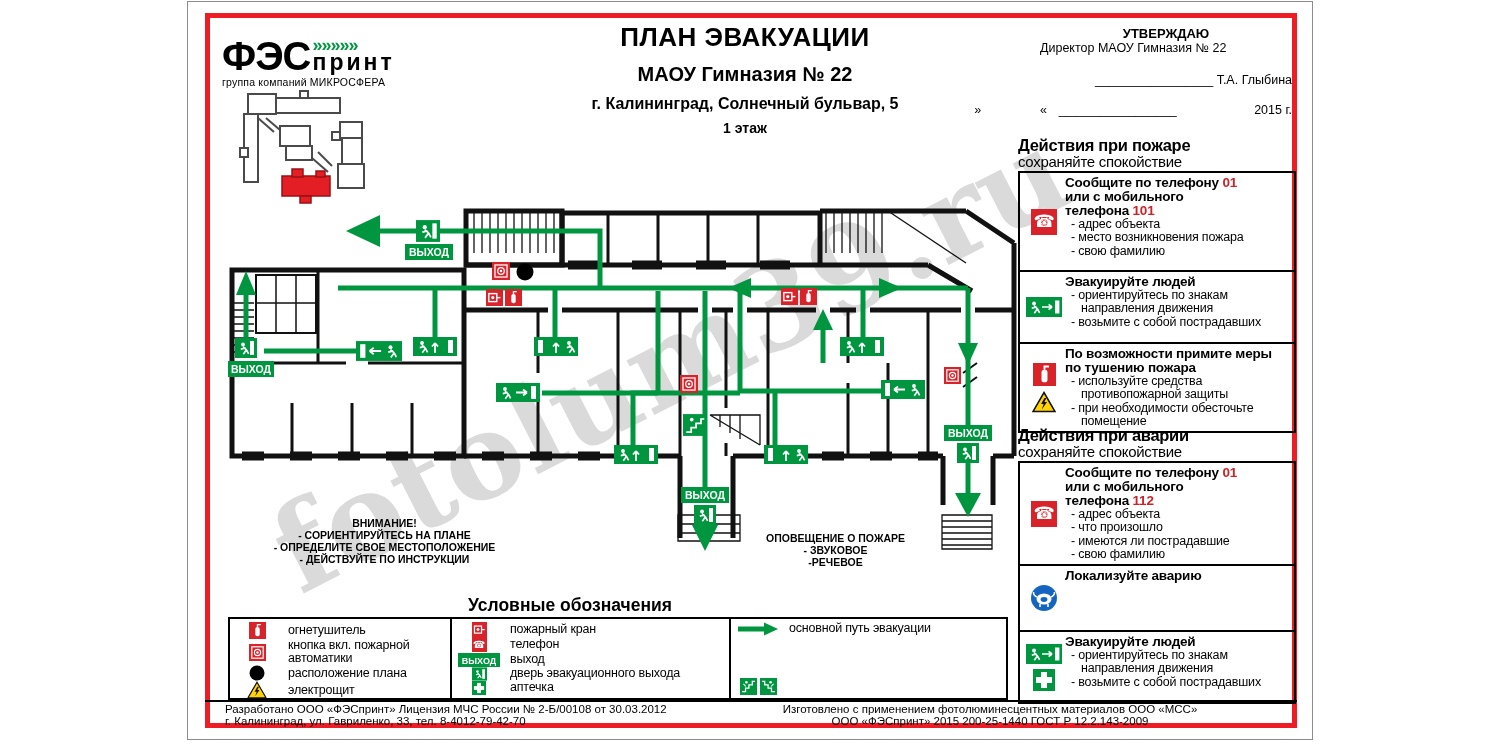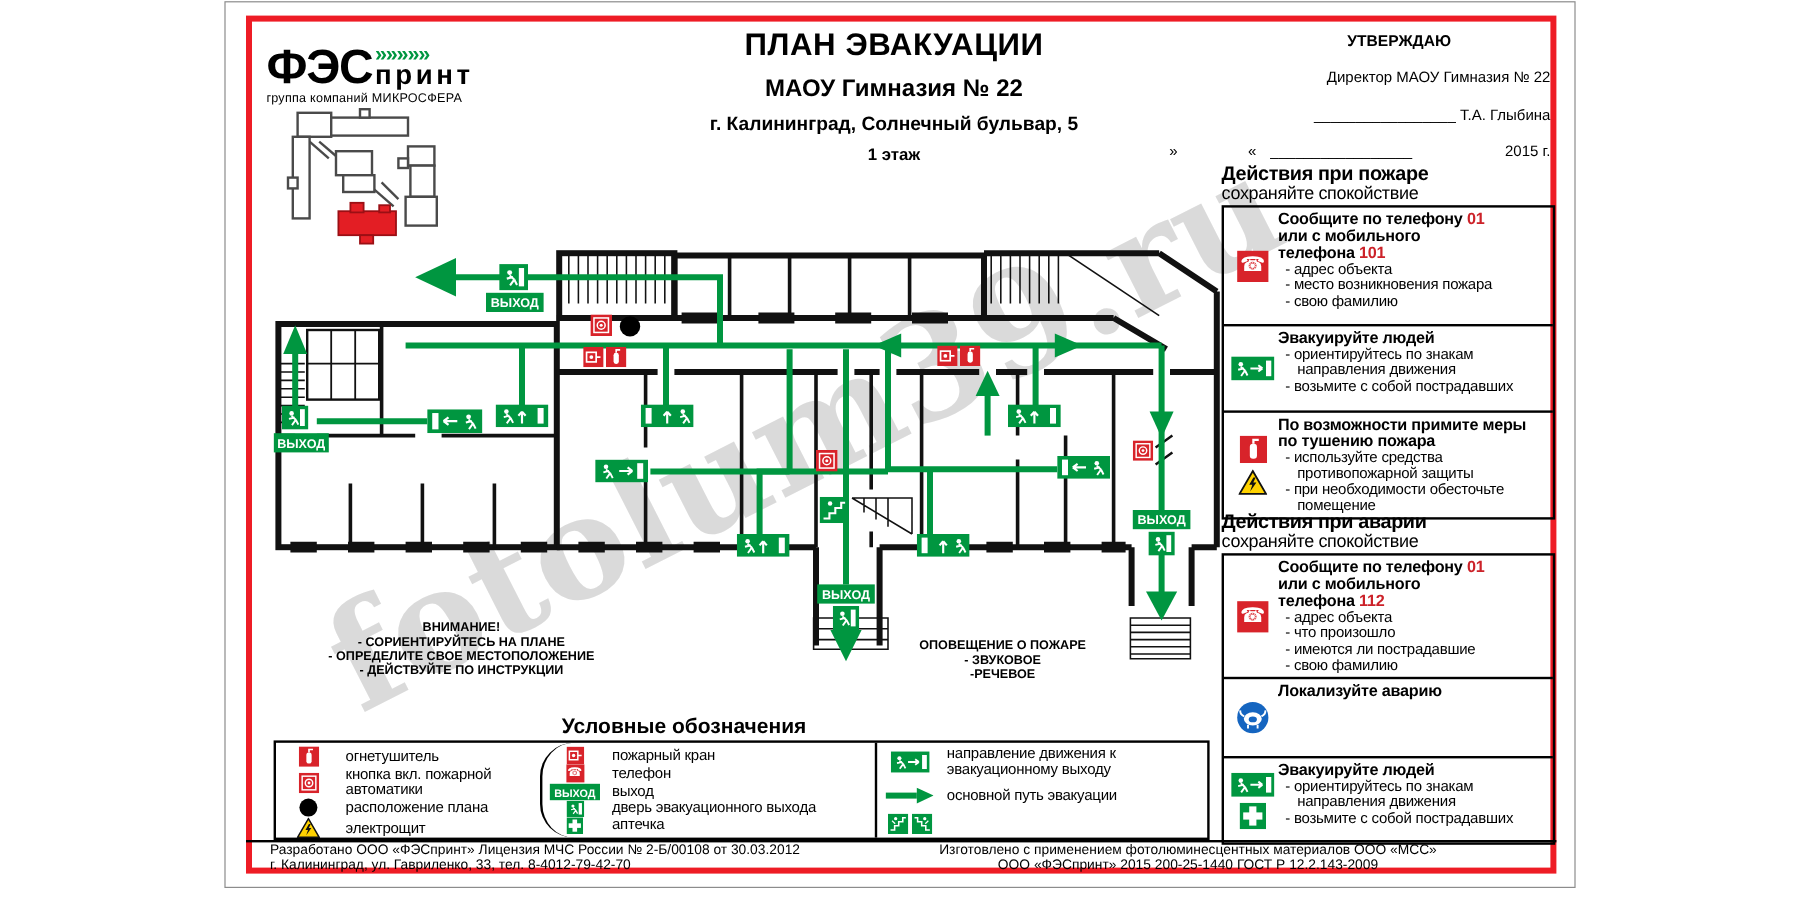--- a/index.html
+++ b/index.html
@@ -26,21 +26,21 @@
   
   .title-block { left:480px; top:22px; width:530px; text-align:center; z-index:6; }
   .main-title { font-size:26px; font-weight:bold; letter-spacing:0.5px; }
   .org-title { font-size:20px; font-weight:bold; margin-top:10px; }
   .addr-title { font-size:16px; font-weight:bold; margin-top:9px; }
   .floor-title { font-size:14px; font-weight:bold; margin-top:7px; }
 
   
   .approval { left:1040px; top:26px; width:252px; font-size:12.5px; z-index:6; }
   .approval .a-head { text-align:center; font-weight:bold; font-size:13px; }
-  .approval .a-pos { text-align:right; margin-top:16px; }
+  .approval .a-pos { text-align:left; margin-top:0; }
   .approval .a-line { margin-top:18px; text-align:right; }
   .approval .a-date { margin-top:16px; display:flex; justify-content:space-between; }
 
   
   .panel-header { left:1018px; width:278px; text-align:left; z-index:6; }
   .panel-header .ph-title { font-size:16.5px; font-weight:bold; letter-spacing:-0.3px; line-height:1.0; }
   .panel-header .ph-sub { font-size:15px; letter-spacing:-0.3px; line-height:1.05; }
   .action-box { left:1018px; width:278px; border:2px solid #000; background:transparent; z-index:6; }
   .cell { display:flex; padding:3px 4px 3px 3px; }
   .cell + .cell { border-top:2px solid #000; }
@@ -51,21 +51,21 @@
   .cell .c-bullets div { padding-left:16px; text-indent:-10px; }
   .red-num { color:#cc2229; }
   .icon-sq-red { width:26px; height:26px; background:#d8232a; display:flex; align-items:center; justify-content:center;
     color:#fff; font-family:"DejaVu Sans", sans-serif; font-size:17px; line-height:1; }
 
   
   .legend-title { left:430px; top:595px; width:280px; text-align:center; font-size:17.5px; font-weight:bold; z-index:6; }
   .legend-box { left:228px; top:617px; width:780px; height:83px; border:2px solid #000; display:flex; z-index:6; }
   .legend-col { padding:3px 4px; display:flex; flex-direction:column; justify-content:space-between; }
   .legend-col + .legend-col { border-left:2px solid #000; }
-  .lg-c1 { width:220px; } .lg-c2 { width:279px;border-radius:28px; } .lg-c3 { flex:1; }
+  .lg-c1 { width:220px; } .lg-c2 { width:279px; } .lg-c3 { flex:1; }
   .legend-row { display:flex; align-items:center; gap:8px; }
   .legend-ic { width:46px; min-width:46px; display:flex; justify-content:center; align-items:center; }
   .legend-label { font-size:12.5px; line-height:1.05; letter-spacing:-0.2px; }
 
   
   .footer-line { left:205px; top:700px; width:1092px; border-top:2px solid #000; z-index:6; }
   .footer-left { left:225px; top:703px; width:600px; font-size:11.5px; line-height:1.07; z-index:6; }
   .footer-right { left:690px; top:703px; width:600px; font-size:11.5px; line-height:1.07; text-align:center; z-index:6; }
 
   
@@ -547,28 +547,20 @@
           <svg width="14" height="14" viewBox="0 0 22 22">
             <use href="#ic-cross"></use>
           </svg>
         </span>
       <span class="legend-label">аптечка</span>
     </div>
   </div>
   <div class="legend-col lg-c3">
     <div class="legend-row">
       <span class="legend-ic">
-          <svg width="33" height="18" viewBox="0 0 36 20">
-            <use href="#ic-exitsign"></use>
-          </svg>
-        </span>
-      <span class="legend-label">направление движения к эвакуационному выходу</span>
-    </div>
-    <div class="legend-row">
-      <span class="legend-ic">
         <svg width="40" height="14" viewBox="0 0 40 14">
           <rect x="0" y="4.5" width="26" height="5" fill="#009640"></rect>
           <polygon points="26,0.5 40,7 26,13.5" fill="#009640"></polygon>
         </svg>
       </span>
       <span class="legend-label">основной путь эвакуации</span>
     </div>
     <div class="legend-row">
       <span class="legend-ic" style="gap:3px">
         <svg width="17" height="17" viewBox="0 0 20 20">

